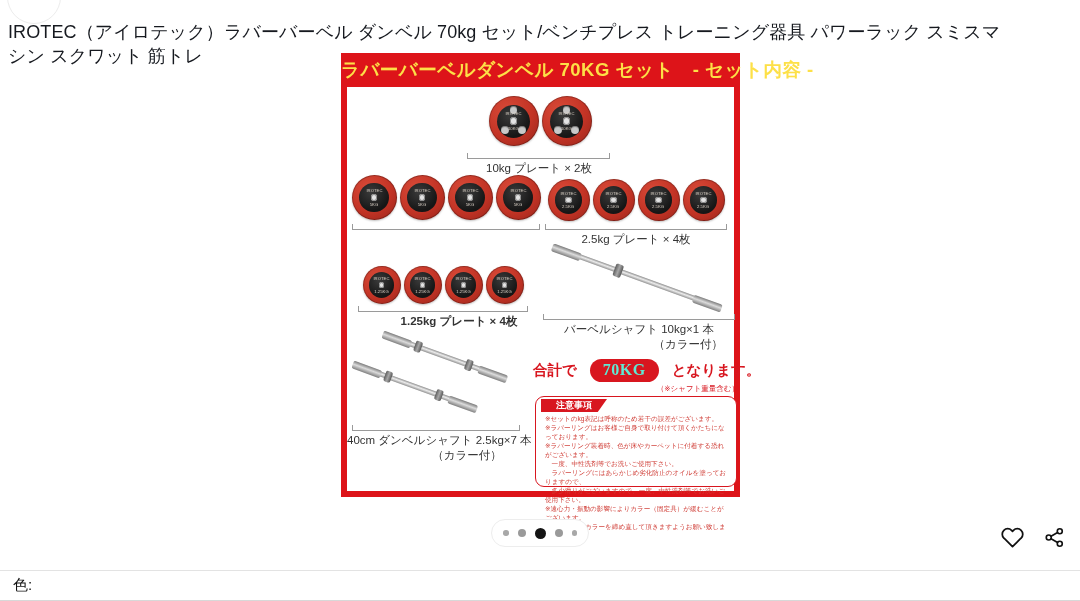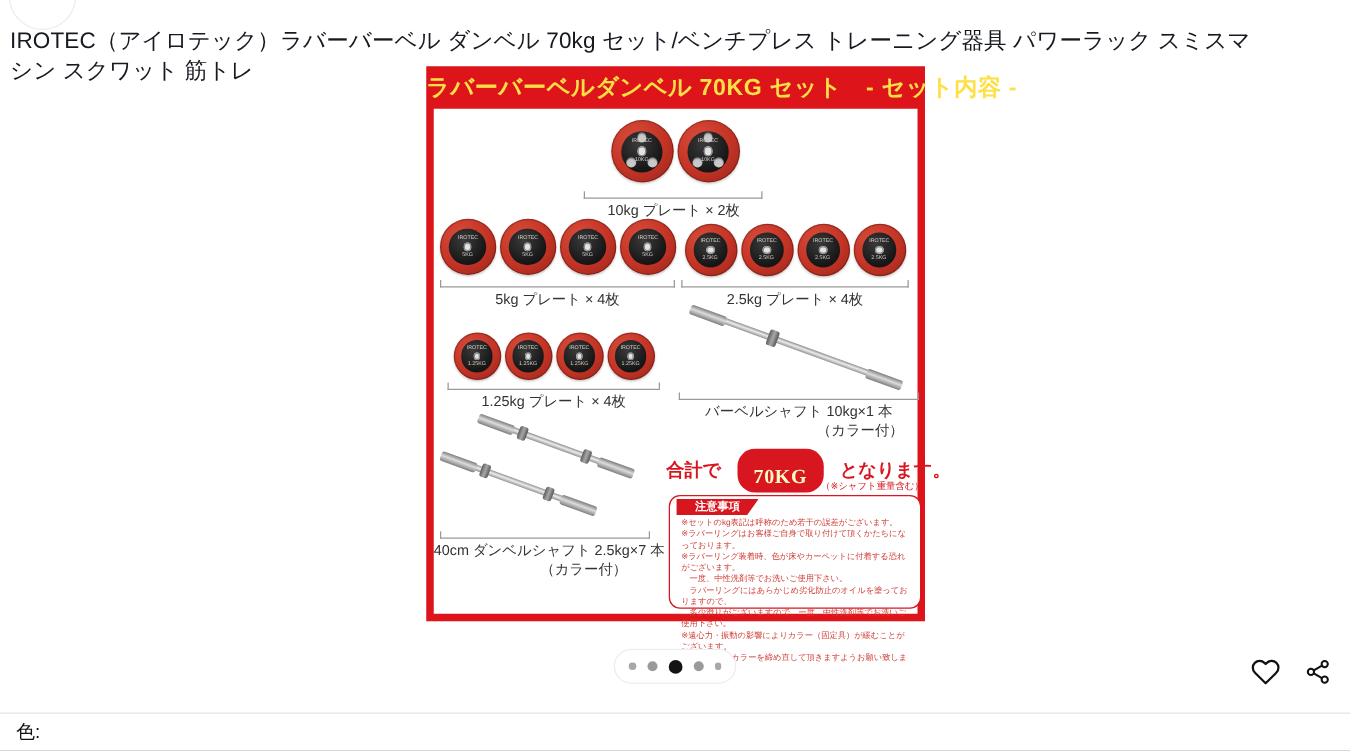--- a/index.html
+++ b/index.html
@@ -53,21 +53,21 @@
   .bk5   { left:5px;   top:137px; width:188px; }
   .bk25  { left:198px; top:137px; width:182px; }
   .bk125 { left:11px;  top:219px; width:170px; }
   .bkbar { left:196px; top:227px; width:192px; }
   .bkdb  { left:5px;   top:338px; width:168px; }
 
   .glabel { position:absolute; font-size:11.5px; color:#333; text-align:center; white-space:nowrap; }
   .lb10  { left:113px; top:74px;  width:158px; }
   .lb5   { left:5px;   top:145px; width:188px; }
   .lb25  { left:198px; top:145px; width:182px; }
-  .lb125 { left:11px;  top:227px; width:170px; }
+  .lb125 { left:27px;  top:227px; width:170px;font-weight:bold; }
   .lbbar { left:196px; top:235px; width:192px; }
   .lbbar2{ left:196px; top:250px; width:180px; text-align:right; }
   .lbdb  { left:0px;   top:346px; width:182px; }
   .lbdb2 { left:60px;  top:361px; width:120px; text-align:center; }
 
   
   .bar-group { position:absolute; }
   .bb-group { left:196px; top:166px; width:194px; height:58px; }
   .db-group { left:2px; top:255px; width:178px; height:82px; }
   .shaft { position:absolute; height:5px; border-radius:2px;
@@ -80,22 +80,22 @@
   .db-shaft2 { left:2px;  top:42px; width:128px; height:4.5px; transform:rotate(20deg); }
   .collar { position:absolute; width:8px; height:13px; top:-4px; border-radius:2px;
             background:linear-gradient(90deg,#5e5e5e,#a7a7a7 50%,#585858); }
   .bb-shaft .collar { left:64px; }
   .db-collar1 { left:32px; width:7px; height:11px; top:-3px; }
   .db-collar2 { left:86px; width:7px; height:11px; top:-3px; }
 
   
   .total-row { position:absolute; left:186px; top:272px; display:flex; align-items:center; gap:13px;font-family:Liberation Serif, serif; }
   .total-txt { color:#d8161f; font-weight:bold; font-size:14.5px; white-space:nowrap; }
-  .total-pill { background:#d8161f; color:#fef9c3; font-weight:bold; font-size:16px;
-                padding:14px 13px 3px; border-radius:14px; letter-spacing:.5px; }
+  .total-pill { background:#d8161f; color:#5eead4; font-weight:bold; font-size:16px;
+                padding:2px 13px 3px; border-radius:14px; letter-spacing:.5px; }
   .total-note { position:absolute; left:228px; top:297px; width:164px; text-align:right;
                 color:#d8161f; font-size:7.5px; }
 
   
   .caution { position:absolute; left:188px; top:309px; width:202px; height:91px;
              border:1px solid #d8161f; border-radius:9px; background:#fff; }
   .caution-banner { position:absolute; top:2px; left:5px; width:66px; height:13px;
              background:#d8161f; clip-path:polygon(0 0,100% 0,86% 100%,0 100%);
              color:#fff; font-size:9px; font-weight:bold; text-align:center; line-height:13px; }
   .caution-lines { padding:17px 6px 4px 9px; color:#cf3a33; font-size:6.6px; line-height:1.37; }
@@ -245,21 +245,20 @@
         </div>
 
       <div class="bracket bk10"></div>
       <div class="bracket bk5"></div>
       <div class="bracket bk25"></div>
       <div class="bracket bk125"></div>
       <div class="bracket bkbar"></div>
       <div class="bracket bkdb"></div>
 
       <div class="glabel lb10">10kg プレート × 2枚</div>
-      <div class="glabel lb5">5kg プレート × 4枚</div>
       <div class="glabel lb25">2.5kg プレート × 4枚</div>
       <div class="glabel lb125">1.25kg プレート × 4枚</div>
 
       <div class="bar-group bb-group">
         <div class="shaft bb-shaft">
             <div class="collar"></div>
           </div>
       </div>
       <div class="glabel lbbar">バーベルシャフト 10kg×1 本</div>
       <div class="glabel lbbar2">（カラー付）</div>

